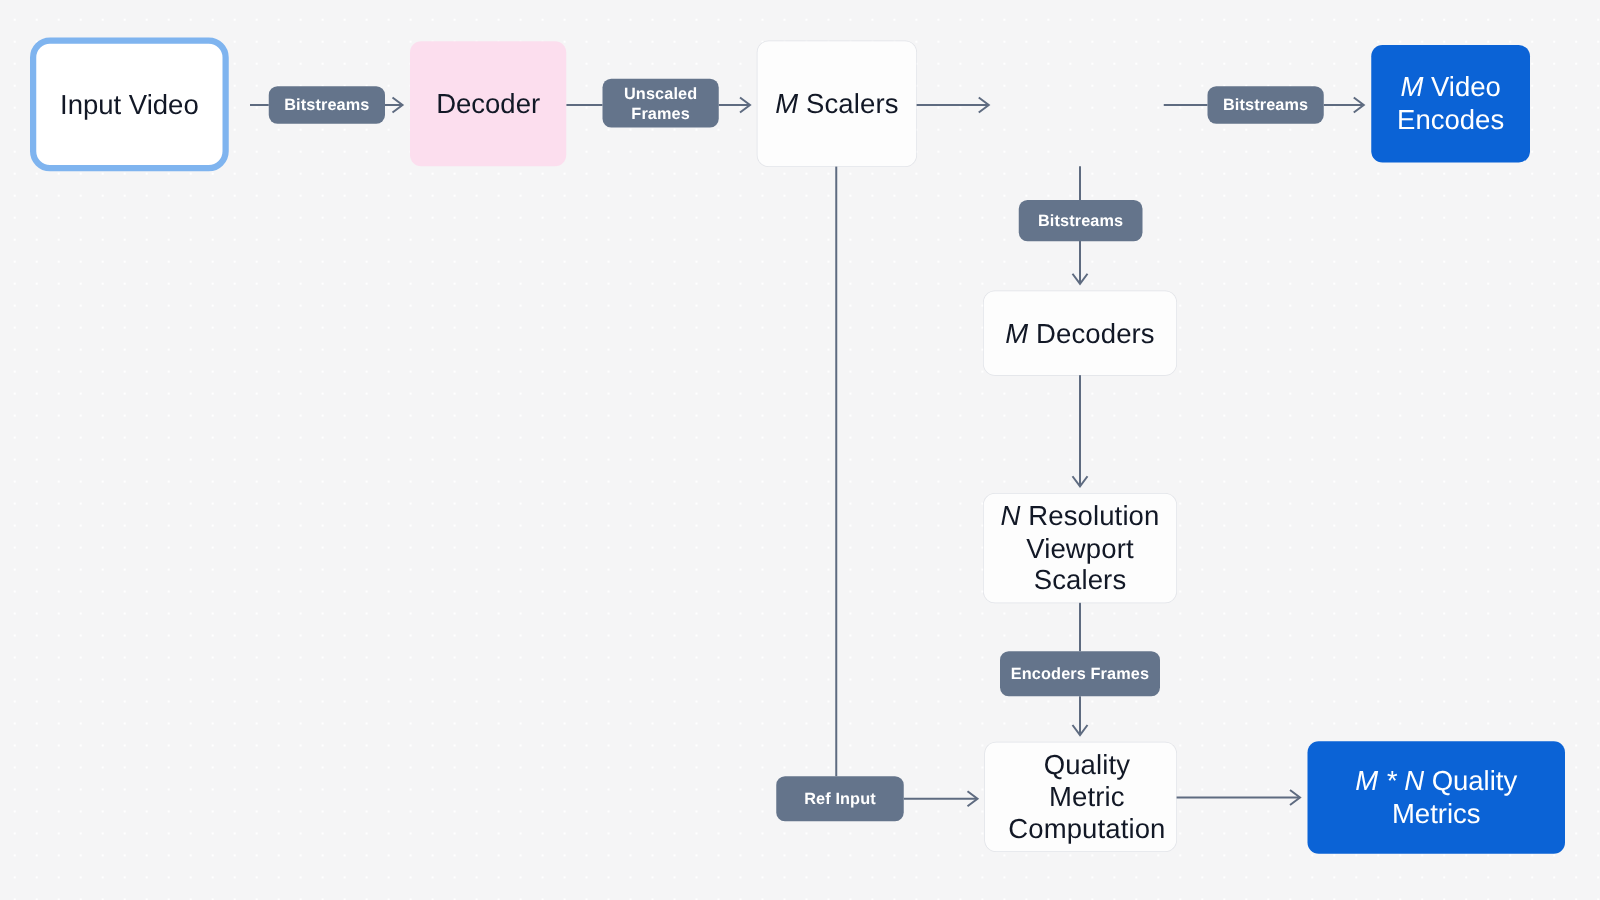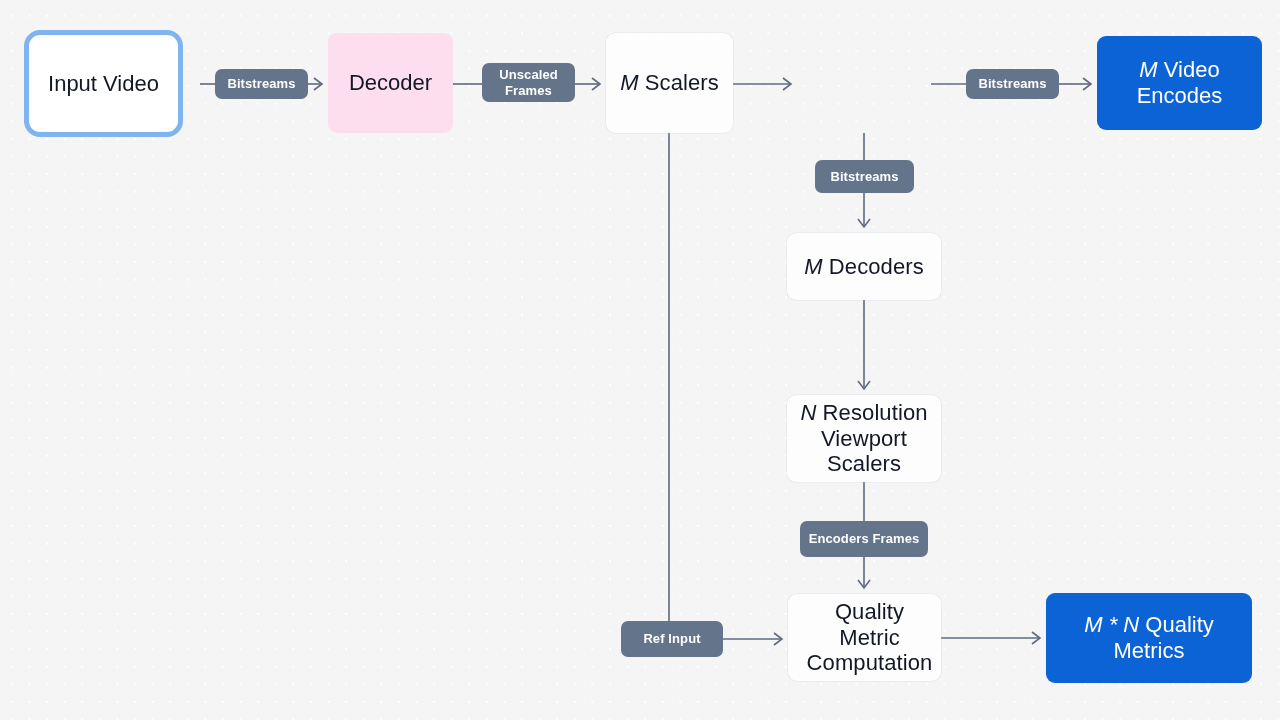--- a/index.html
+++ b/index.html
@@ -147,21 +147,21 @@
 
   <div class="node node-pink" style="left:328px; top:33px; width:125px; height:100px;">
     <span>Decoder</span>
   </div>
 
   <div class="node node-white" style="left:606px; top:33px; width:127px; height:100px;">
     <span><em class="var">M</em><span> Scalers</span></span>
   </div>
 
 
-  <div class="node node-blue" style="left:1097px; top:36px; width:165px; height:94px;justify-content:center;">
+  <div class="node node-blue" style="left:1097px; top:36px; width:127px; height:94px;justify-content:center;">
     <span style="white-space:pre-line;"><em class="var">M</em><span> Video
 Encodes</span></span>
   </div>
 
   <div class="node node-white" style="left:787px; top:233px; width:154px; height:67px;">
     <span><em class="var">M</em><span> Decoders</span></span>
   </div>
 
   <div class="node node-white" style="left:787px; top:395px; width:154px; height:87px;">
     <span style="white-space:pre-line;"><em class="var">N</em><span> Resolution

